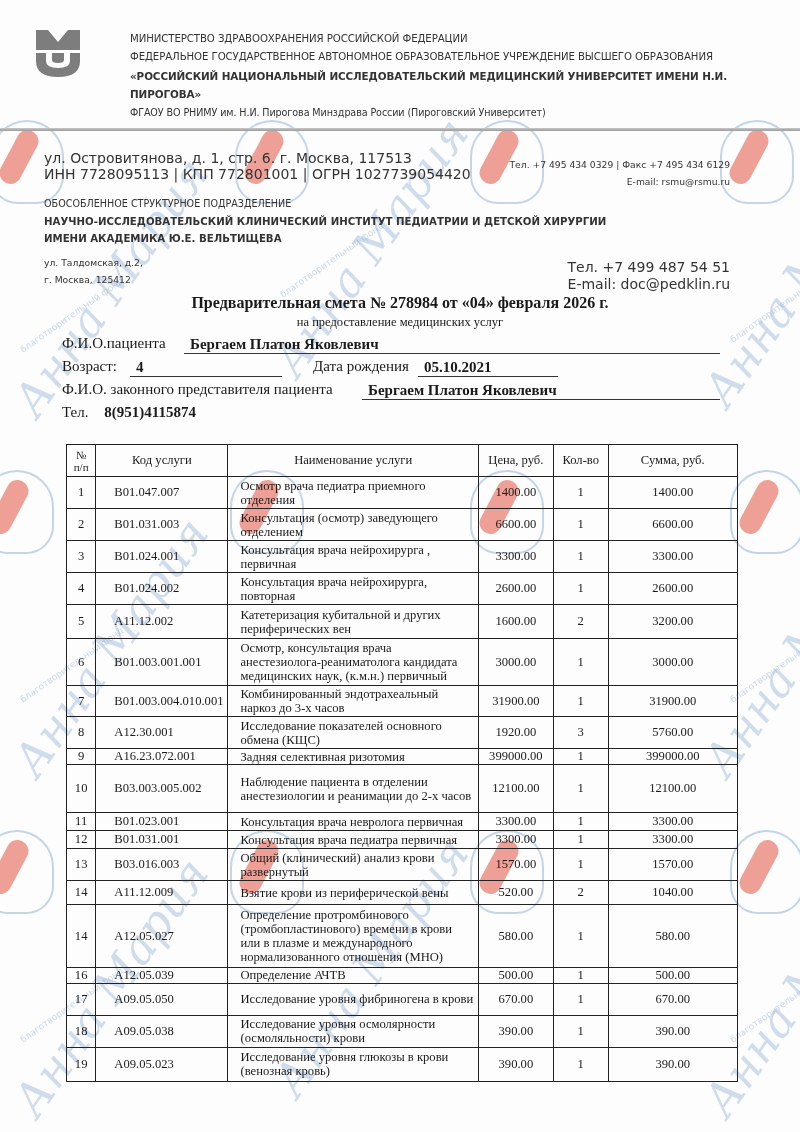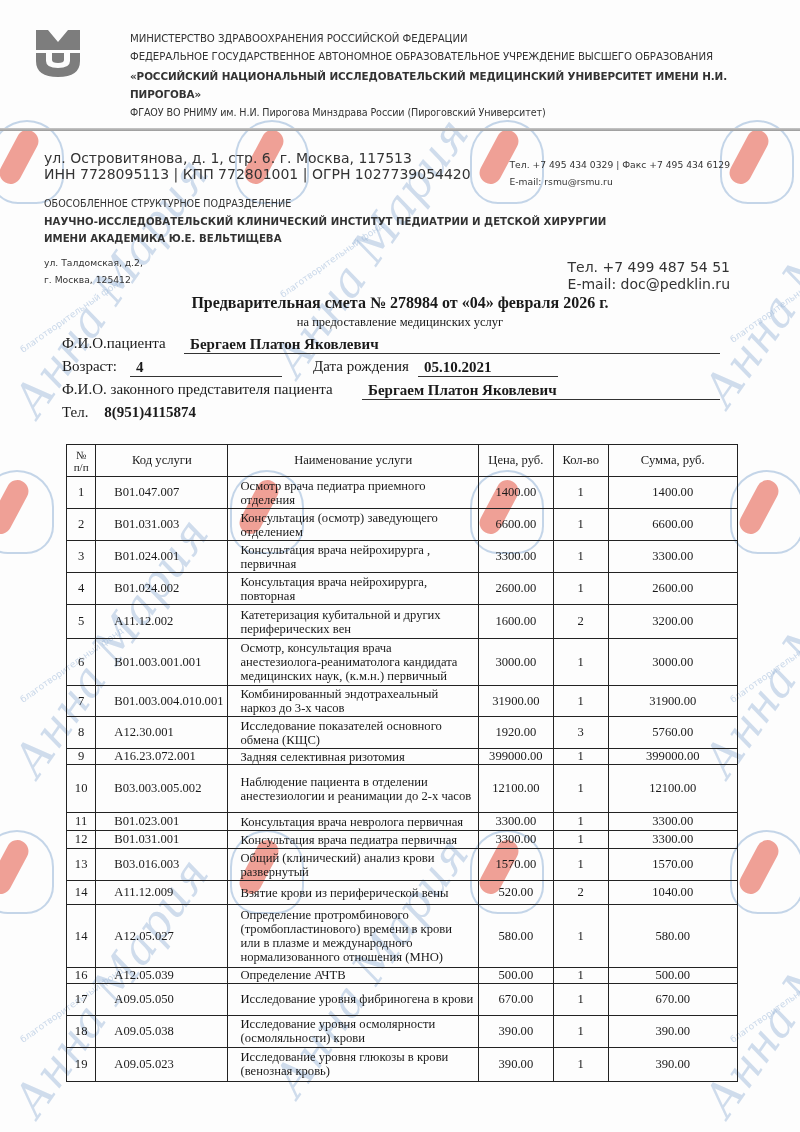--- a/index.html
+++ b/index.html
@@ -19,21 +19,21 @@
     color: rgba(150,180,215,0.5); transform: rotate(-35deg); white-space: nowrap; }
 
   .hdr { position: absolute; font-family: "DejaVu Sans", sans-serif; color: #333; }
   .logo { position: absolute; left: 34px; top: 28px; width: 48px; height: 50px; }
   .org-lines { left: 130px; top: 30px; font-size: 10.2px; line-height: 18.4px; letter-spacing: -0.1px; }
   .org-lines .b { font-weight: bold; font-size: 10.4px; }
   .org-lines .sm { font-size: 9.6px; }
   .rule { position: absolute; left: 0; top: 128px; width: 800px; height: 3px;
     background: linear-gradient(#c8c8c8, #9a9a9a); }
   .addr1 { left: 44px; top: 150px; font-size: 14px; line-height: 16px; }
-  .contact1 { right: 70px; top: 156px; font-size: 9.2px; line-height: 17px; text-align: left; }
+  .contact1 { right: 70px; top: 156px; font-size: 9.2px; line-height: 17px; text-align: right; }
   .inst { left: 44px; top: 195px; font-size: 9.6px; line-height: 17.5px; }
   .inst .b { font-weight: bold; font-size: 10.2px; }
   .addr2 { left: 44px; top: 254px; font-size: 9.2px; line-height: 17px; }
   .contact2 { right: 70px; top: 259px; font-size: 14px; line-height: 17px; text-align: right; }
 
   .title { position: absolute; left: 0; width: 800px; text-align: center; top: 294px;
     font-weight: bold; font-size: 16px; }
   .subtitle { position: absolute; left: 0; width: 800px; text-align: center; top: 315px; font-size: 12.5px; }
 
   .field { position: absolute; font-size: 15px; }

